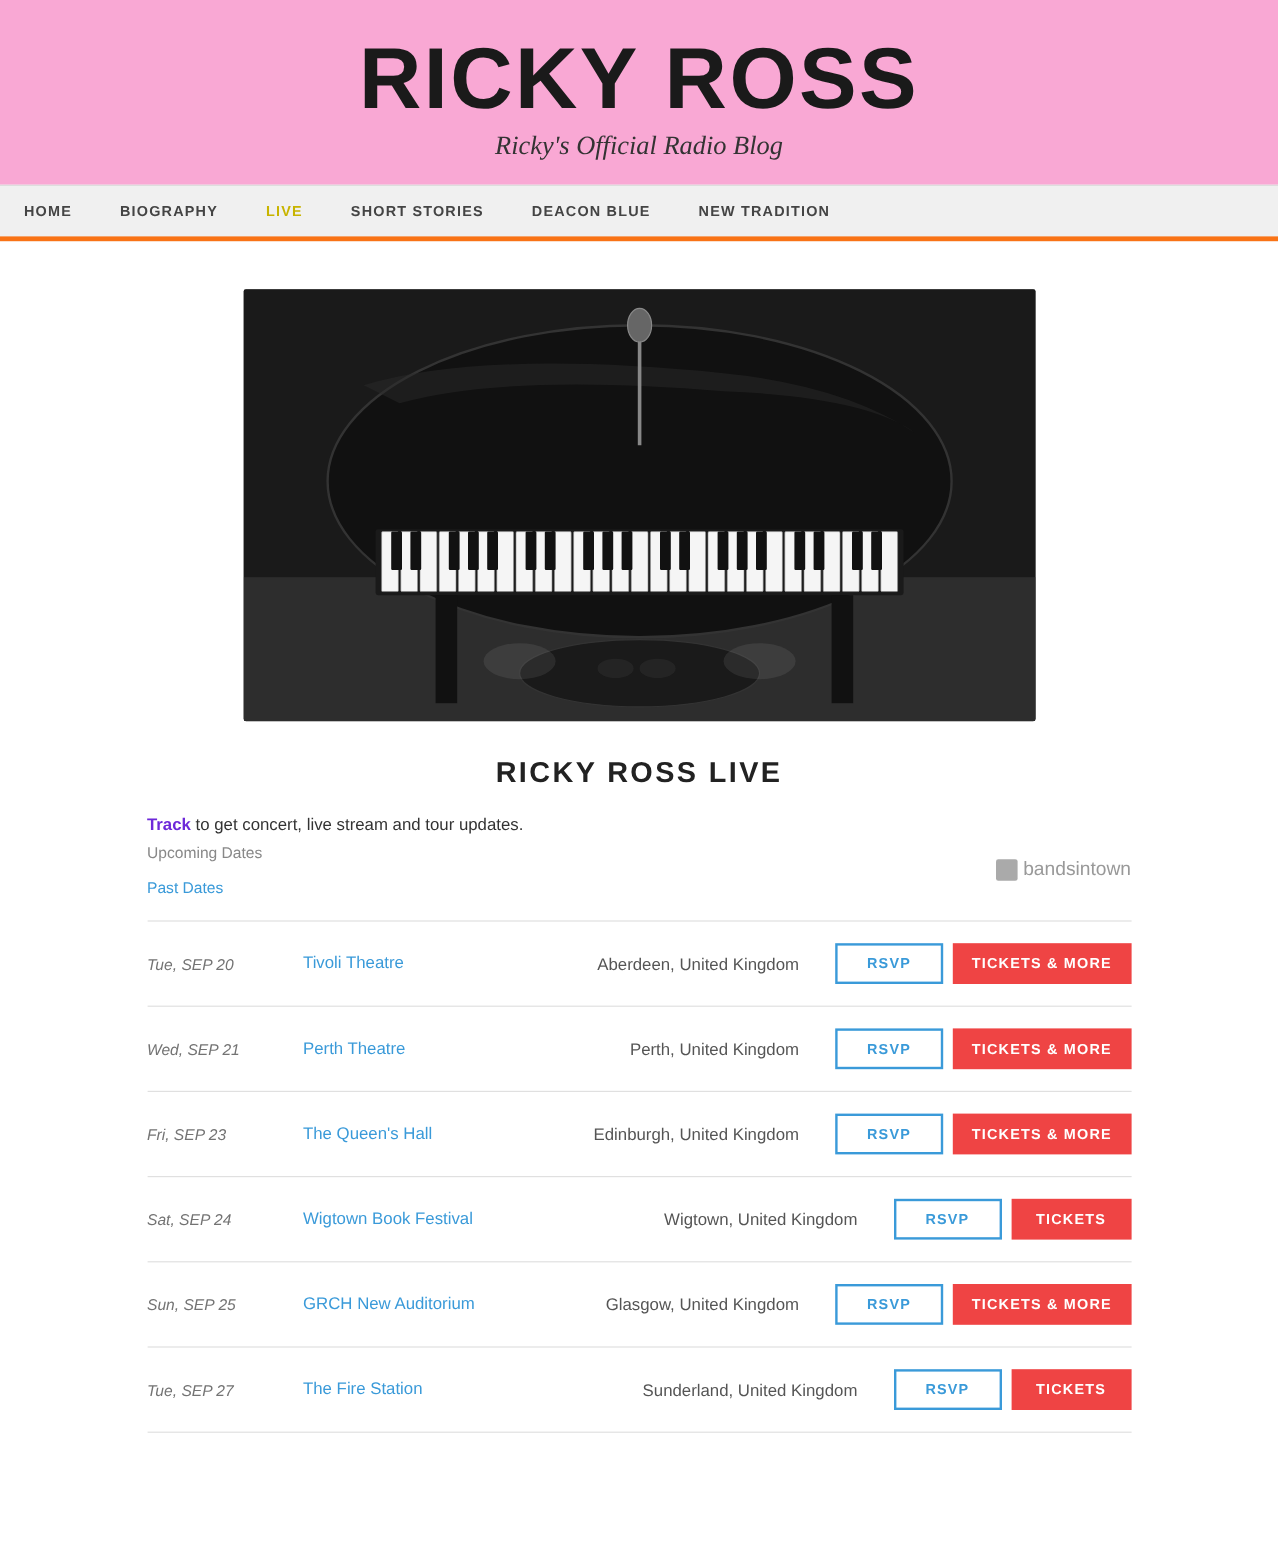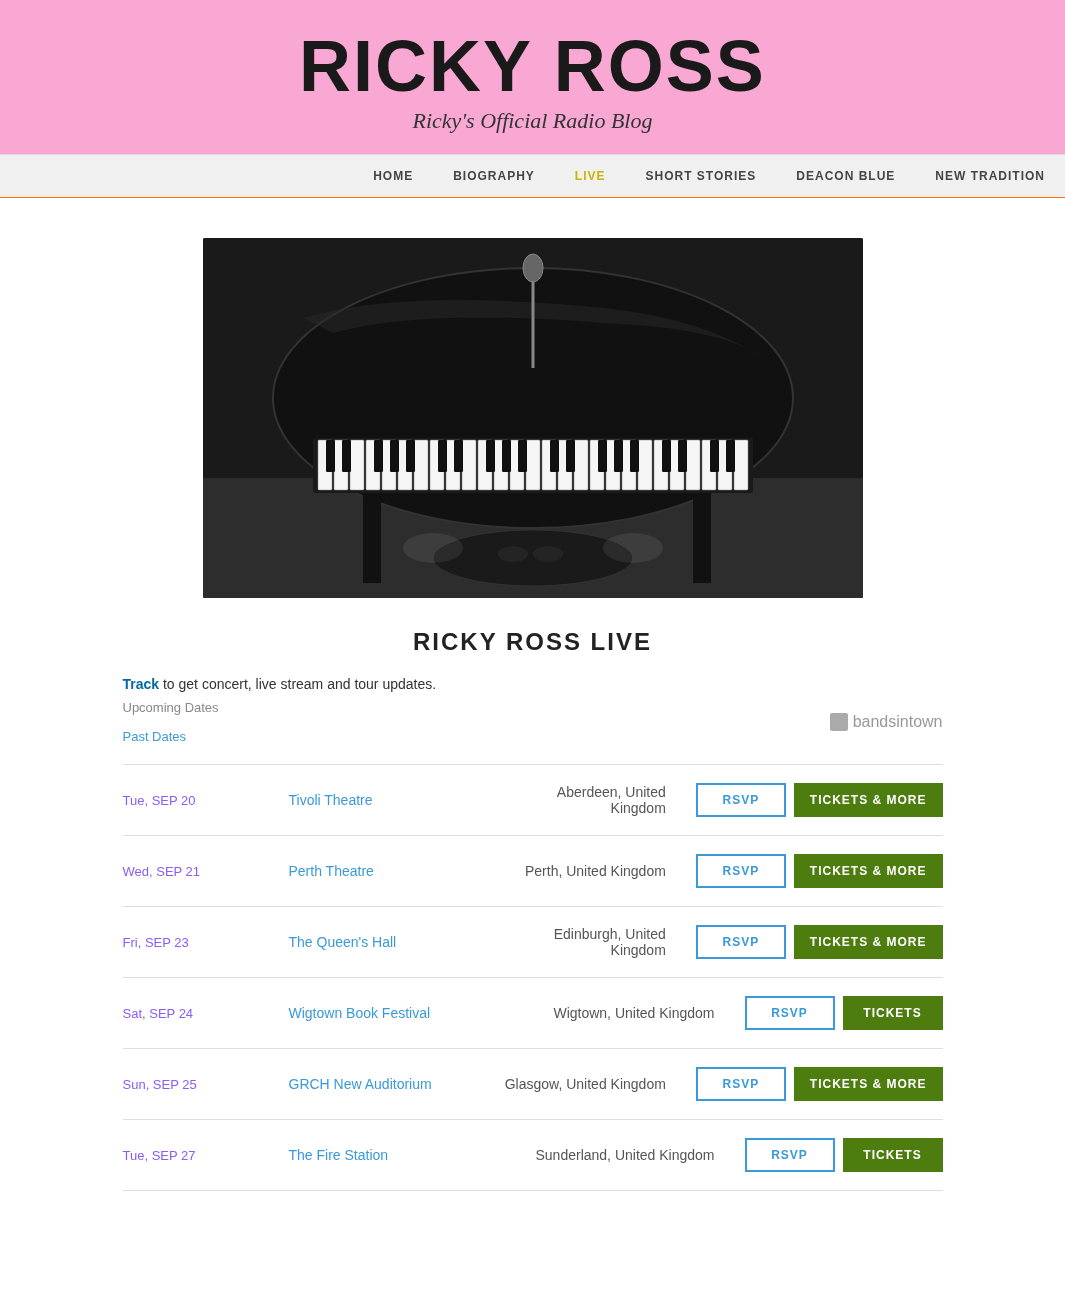--- a/index.html
+++ b/index.html
@@ -25,23 +25,23 @@
       color: #333;
       margin-top: 6px;
       font-style: italic;
       font-family: Georgia, serif;
     }
 
     
     .main-nav {
       background: #f0f0f0;
       border-top: 1px solid #ddd;
-      border-bottom: 1px solid #f97316;
-      display: flex;
-      justify-content: flex-end;
+      border-bottom: 4px solid #f97316;
+      display: flex;
+      justify-content: flex-start;
       gap: 0;
       padding: 0;
     }
     .main-nav a {
       display: block;
       padding: 14px 20px;
       font-size: 12px;
       letter-spacing: 1px;
       text-transform: uppercase;
       text-decoration: none;
@@ -85,21 +85,21 @@
       margin-bottom: 20px;
       color: #222;
     }
 
     .track-line {
       font-size: 14px;
       margin-bottom: 8px;
       color: #333;
     }
     .track-link {
-      color: #0369a1;
+      color: #6d28d9;
       text-decoration: none;
       font-weight: 600;
     }
 
     .dates-bar {
       display: flex;
       justify-content: space-between;
       align-items: center;
       margin-bottom: 20px;
     }
@@ -137,27 +137,27 @@
     .event-row {
       display: flex;
       align-items: center;
       padding: 18px 0;
       border-bottom: 1px solid #e0e0e0;
       gap: 10px;
     }
     .event-date {
       width: 120px;
       font-size: 13px;
-      color: #8b5cf6;
+      color: #737373;
       flex-shrink: 0;
+      font-style: italic;
     }
     .event-venue {
       width: 200px;
       flex-shrink: 0;
-      margin-left: 36px;
     }
     .event-venue a {
       color: #3a9ad9;
       text-decoration: none;
       font-size: 14px;
       font-weight: 500;
     }
     .event-location {
       flex: 1;
       text-align: right;
@@ -176,21 +176,21 @@
       color: #3a9ad9;
       font-size: 12px;
       font-weight: 700;
       letter-spacing: 1px;
       padding: 4px 18px;
       cursor: pointer;
       min-width: 90px;
       text-align: center;
     }
     .btn-tickets {
-      background: #4d7c0f;
+      background: #ef4444;
       color: #fff;
       border: none;
       font-size: 12px;
       font-weight: 700;
       letter-spacing: 1px;
       padding: 10px 16px;
       cursor: pointer;
       min-width: 130px;
       text-align: center;
     }

